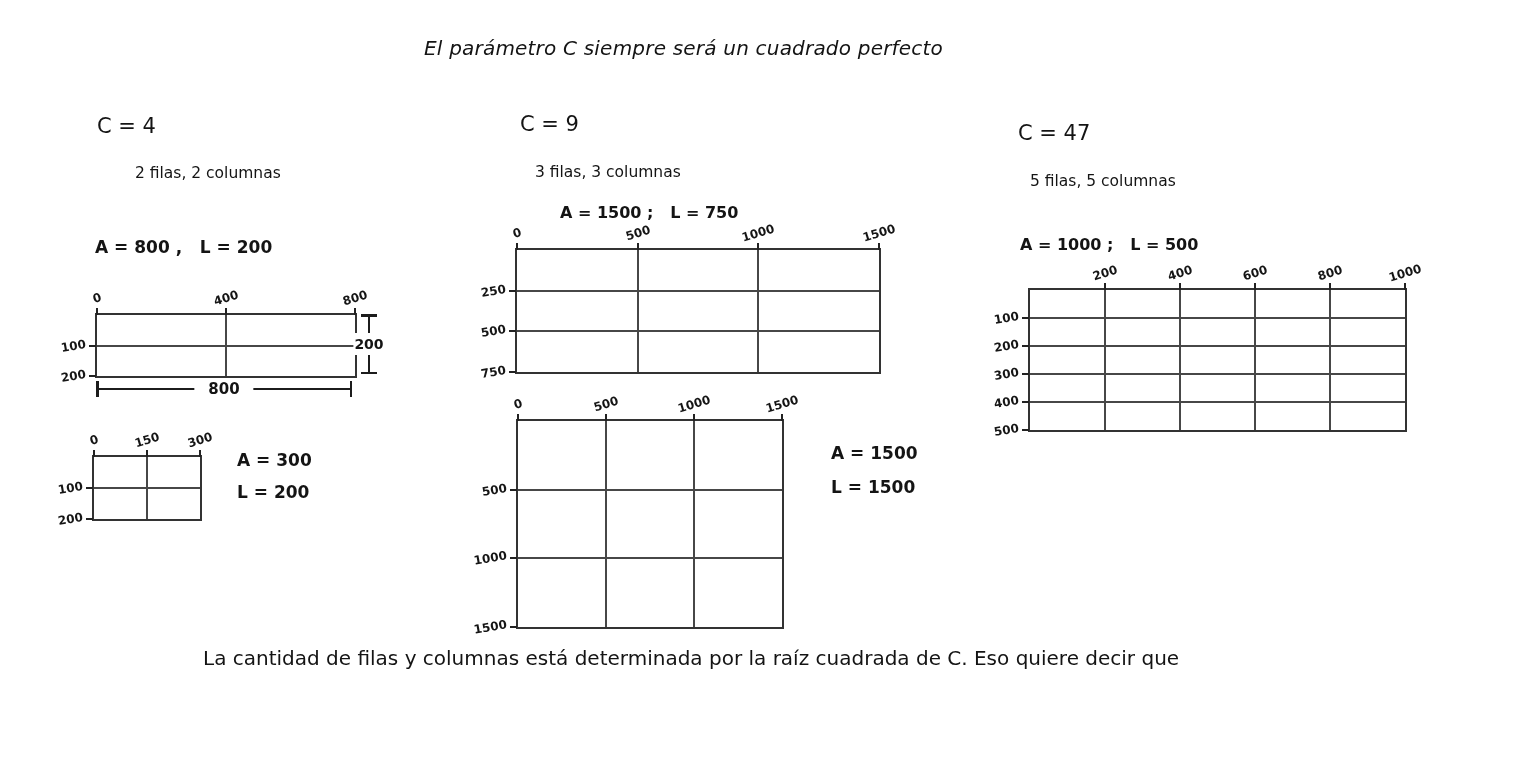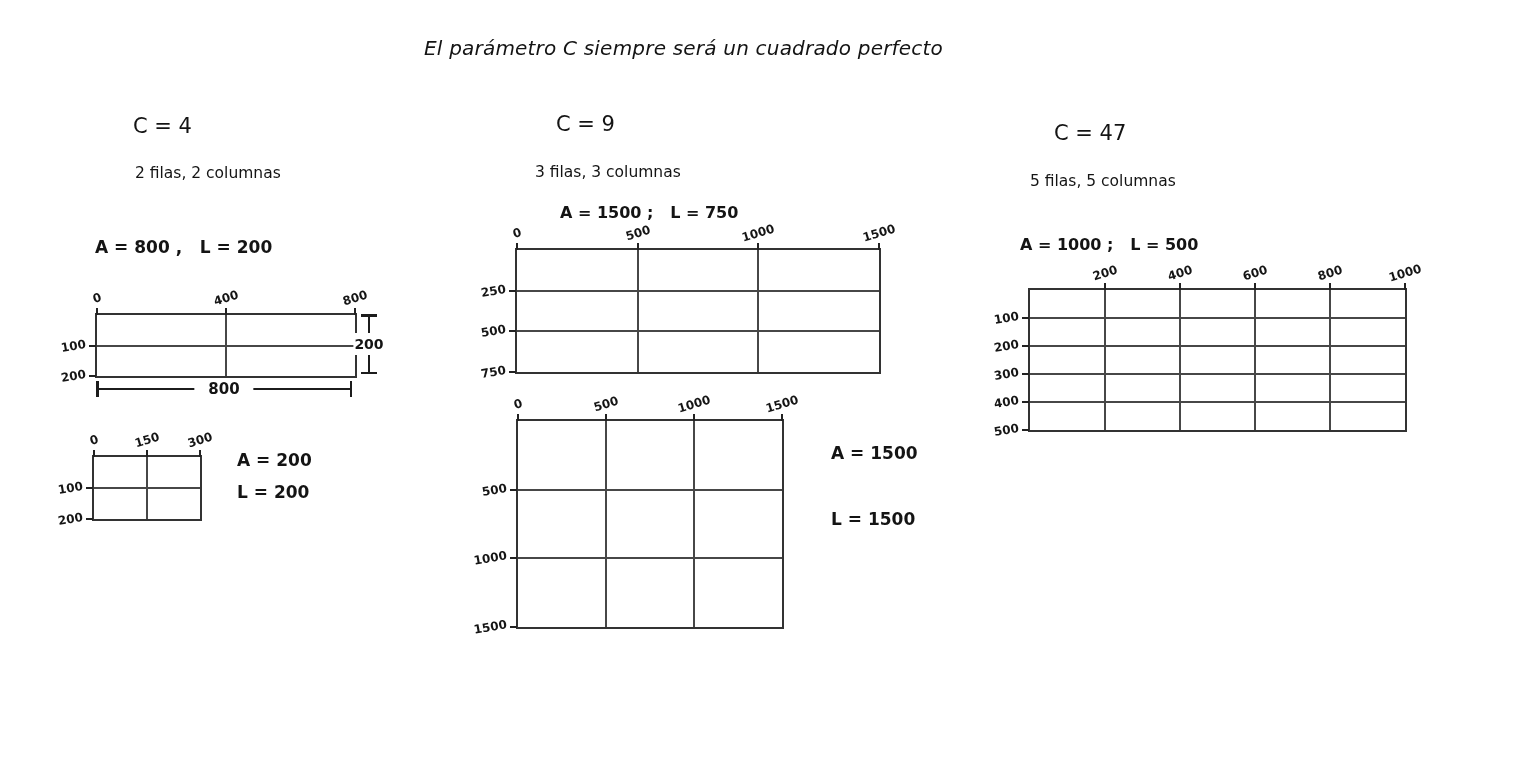--- a/index.html
+++ b/index.html
@@ -1,21 +1,21 @@
 <!DOCTYPE html>
 <html><head>
 <meta charset="utf-8">
 <style>
   html,body{margin:0;padding:0;background:#ffffff;}
   .canvas{
     position:relative;width:1532px;height:757px;background:#ffffff;overflow:hidden;
     font-family:"DejaVu Sans",sans-serif;color:#141414;
   }
   .title{position:absolute;font-size:20px;letter-spacing:.2px;white-space:pre;}
-  .c-label{position:absolute;font-size:21px;white-space:pre;margin-left:36px;}
+  .c-label{position:absolute;font-size:21px;white-space:pre;}
   .rc-label{position:absolute;font-size:15.5px;white-space:pre;}
   .al-label{position:absolute;font-size:17px;font-weight:700;white-space:pre;}
   .side-label{position:absolute;font-size:17px;font-weight:700;white-space:pre;}
   .footer-line{position:absolute;font-size:20px;white-space:pre;}
 
   
   .grid{position:absolute;border:2px solid #333333;}
   .grid .vline{position:absolute;top:0;bottom:0;width:2px;background:#474747;transform:translateX(-1px);}
   .grid .hline{position:absolute;left:0;right:0;height:2px;background:#474747;transform:translateY(-1px);}
   .grid .xmark{position:absolute;top:-7px;width:2px;height:7px;background:#222;transform:translateX(-1px);}
@@ -90,21 +90,21 @@
       <span class="xtick" style="left: 0%;">0</span>
       <div class="xmark" style="left: 50%;"></div>
       <span class="xtick" style="left: 50%;">150</span>
       <div class="xmark" style="left: 100%;"></div>
       <span class="xtick" style="left: 100%;">300</span>
       <div class="ymark" style="top: 50%;"></div>
       <span class="ytick" style="top: 50%;">100</span>
       <div class="ymark" style="top: 100%;"></div>
       <span class="ytick" style="top: 100%;">200</span>
     </div>
-  <div class="side-label" style="left:237px;top:450px;">A = 200</div>
+  <div class="side-label" style="left:237px;top:450px;">A = 300</div>
   <div class="side-label" style="left:237px;top:482px;">L = 200</div>
 
   <div class="c-label" style="left:520px;top:112px;">C = 9</div>
   <div class="rc-label" style="left:535px;top:163px;">3 filas, 3 columnas</div>
   <div class="al-label" style="left:560px;top:203px;font-size:16px;">A = 1500 ;   L = 750</div>
 
   <div class="grid" style="left:515px;top:248px;width:362px;height:122px;">
       <div class="vline" style="left: 33.3333%;"></div>
       <div class="vline" style="left: 66.6667%;"></div>
       <div class="hline" style="top: 33.3333%;"></div>
@@ -139,21 +139,21 @@
       <div class="xmark" style="left: 100%;"></div>
       <span class="xtick" style="left: 100%;">1500</span>
       <div class="ymark" style="top: 33.3%;"></div>
       <span class="ytick" style="top: 33.3%;">500</span>
       <div class="ymark" style="top: 66.7%;"></div>
       <span class="ytick" style="top: 66.7%;">1000</span>
       <div class="ymark" style="top: 100%;"></div>
       <span class="ytick" style="top: 100%;">1500</span>
     </div>
   <div class="side-label" style="left:831px;top:443px;text-align:center;">A = 1500</div>
-  <div class="side-label" style="left:831px;top:477px;margin-top:32px;">L = 1500</div>
+  <div class="side-label" style="left:831px;top:477px;">L = 1500</div>
 
   <div class="c-label" style="left:1018px;top:121px;">C = 47</div>
   <div class="rc-label" style="left:1030px;top:172px;">5 filas, 5 columnas</div>
   <div class="al-label" style="left:1020px;top:235px;font-size:16px;">A = 1000 ;   L = 500</div>
 
   <div class="grid" style="left:1028px;top:288px;width:375px;height:140px;">
       <div class="vline" style="left: 20%;"></div>
       <div class="vline" style="left: 40%;"></div>
       <div class="vline" style="left: 60%;"></div>
       <div class="vline" style="left: 80%;"></div>
@@ -176,14 +176,15 @@
       <div class="ymark" style="top: 40%;"></div>
       <span class="ytick" style="top: 40%;">200</span>
       <div class="ymark" style="top: 60%;"></div>
       <span class="ytick" style="top: 60%;">300</span>
       <div class="ymark" style="top: 80%;"></div>
       <span class="ytick" style="top: 80%;">400</span>
       <div class="ymark" style="top: 100%;"></div>
       <span class="ytick" style="top: 100%;">500</span>
     </div>
 
+  <div class="footer-line" style="left:203px;top:646px;">La cantidad de filas y columnas está determinada por la raíz cuadrada de C. Eso quiere decir que</div>
 
 </div>
 
 </body></html>

